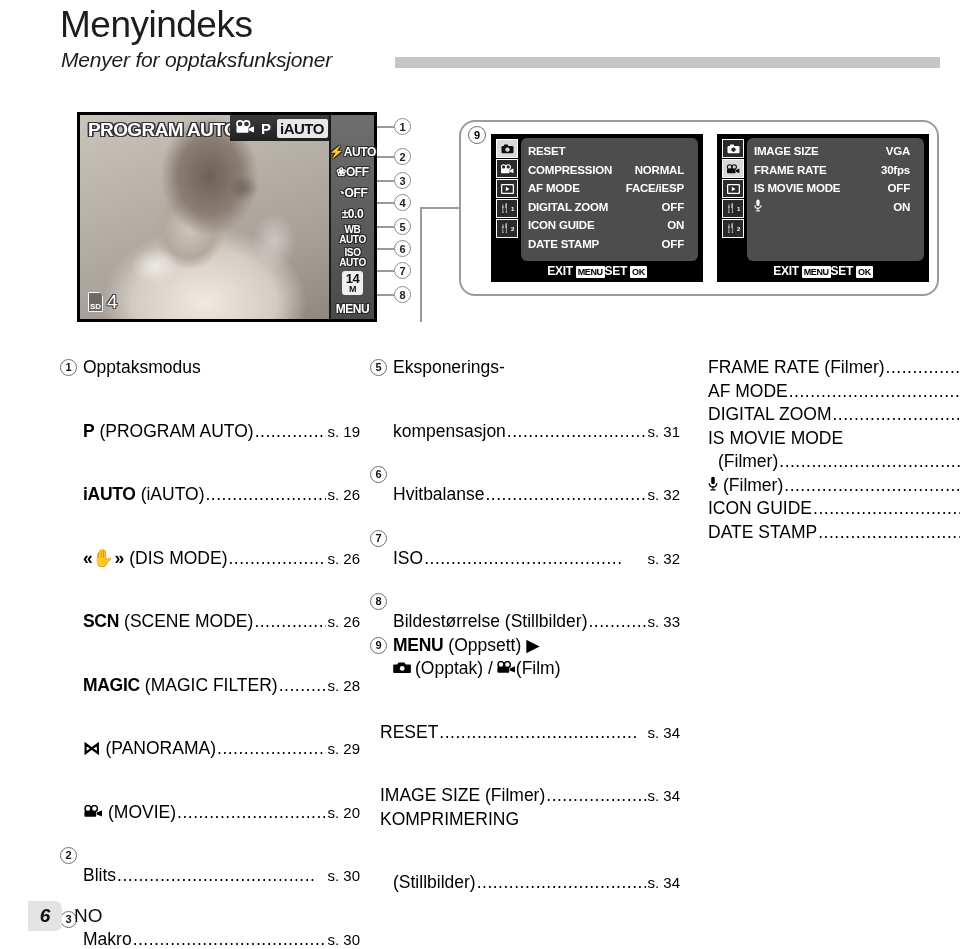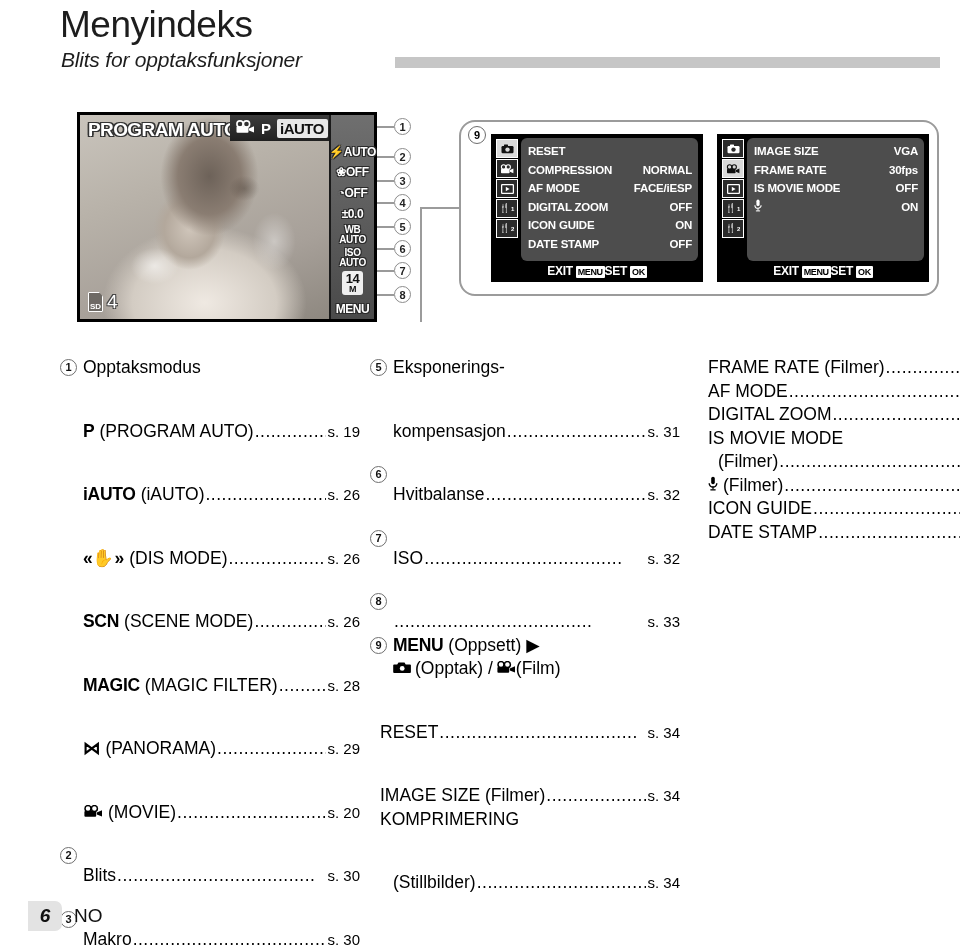--- a/index.html
+++ b/index.html
@@ -135,21 +135,21 @@
   .tab.sel{ background:#d9d9d9; color:#111; border-color:#fff; }
   .rows{
     flex:1; background:#4d4d4d; border-radius:6px; padding:4px 6px 4px 7px;
     margin-left:1px;
   }
   .row{
     display:flex; justify-content:space-between; align-items:center;
     color:#fff; font-size:11.5px; font-weight:bold; height:18.5px;
     letter-spacing:-0.2px;
   }
-  .row .rv{ }
+  .row .rv{ margin-right:8px; }
   .mic-glyph{ font-size:13px; }
   .menu-foot{
     display:flex; justify-content:center; align-items:center;
     color:#fff; font-size:12px; font-weight:bold; padding:3px 2px 0 2px;
     letter-spacing:-0.3px;
   }
   .keycap{
     background:#fff; color:#000; font-size:9px; font-weight:bold;
     padding:1px 2px; border-radius:1px; margin-left:3px; letter-spacing:-0.4px;
   }
@@ -190,21 +190,21 @@
     width:34px; height:30px; background:#e3e3e3; border-radius:0 7px 7px 0;
     display:flex; align-items:center; justify-content:center;
     font-size:19px; font-weight:bold; font-style:italic; color:#111;
   }
   .lang{ margin-left:12px; font-size:19px; color:#111; }
 </style>
 </head>
 <body>
 
 <div class="page-title">Menyindeks</div>
-<div class="page-subtitle">Blits for opptaksfunksjoner</div>
+<div class="page-subtitle">Menyer for opptaksfunksjoner</div>
 <div class="title-rule"></div>
 
 <div class="lcd">
   <div class="lcd-photo"></div>
   <div class="lcd-caption">PROGRAM AUTO</div>
 
   <div class="mode-bar">
     <span class="glyph">
       <svg width="20" height="14" viewBox="0 0 20 14">
           <circle cx="5" cy="4" r="3.1" fill="none" stroke="#fff" stroke-width="1.6"></circle>
@@ -497,20 +497,21 @@
       <span class="pg">s. 32</span>
     </div>
     <div class="entry">
       <span class="num">7</span>
       <span class="label">ISO</span>
       <span class="dots">.....................................</span>
       <span class="pg">s. 32</span>
     </div>
     <div class="entry">
       <span class="num">8</span>
+      <span class="label">Bildestørrelse (Stillbilder)</span>
       <span class="dots">.....................................</span>
       <span class="pg">s. 33</span>
     </div>
     <div class="entry">
       <span class="num">9</span>
       <span class="label bold-mark">MENU</span>
       <span class="label" style="margin-left:5px">(Oppsett) ▶</span>
     </div>
     <div class="entry">
       <span class="indent"></span>

